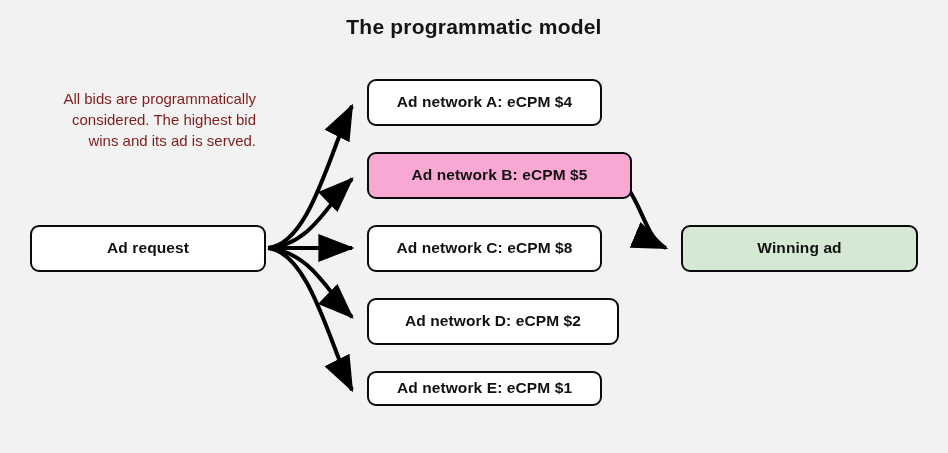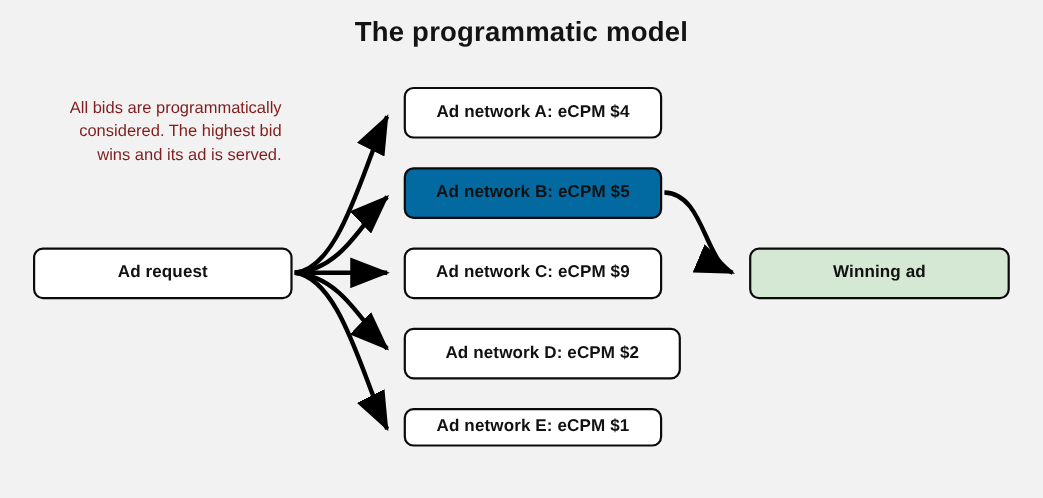--- a/index.html
+++ b/index.html
@@ -45,21 +45,21 @@
   }
   .node-white { background: #ffffff; }
   .node-green { background: #d5e8d4; }
 
   #page-title {
     position: absolute;
     left: 0;
     top: 15px;
     width: 948px;
     text-align: center;
-    font-size: 25px;
+    font-size: 21px;
     font-weight: bold;
     color: #141414;
     letter-spacing: 0.2px;
   }
   #description-text {
     position: absolute;
     left: 8px;
     top: 88px;
     width: 248px;
     text-align: right;
@@ -99,25 +99,25 @@
   </svg>
 
   <div class="node-box node-white" id="node-request" style="left: 30px; top: 225px; width: 236px; height: 47px; background: rgb(255, 255, 255);">
     <span>Ad request</span>
   </div>
 
   <div id="network-nodes-container">
       <div class="node-box node-white" style="background: rgb(255, 255, 255); left: 367px; top: 79px; width: 235px; height: 47px;">
         <span>Ad network A: eCPM $4</span>
       </div>
-      <div class="node-box node-green" style="background: #0369a1; left: 367px; top: 152px; width: 235px; height: 47px;">
+      <div class="node-box node-green" style="background: #f9a8d4; left: 367px; top: 152px; width: 265px; height: 47px;">
         <span>Ad network B: eCPM $5</span>
       </div>
       <div class="node-box node-white" style="background: rgb(255, 255, 255); left: 367px; top: 225px; width: 235px; height: 47px;">
-        <span>Ad network C: eCPM $9</span>
+        <span>Ad network C: eCPM $8</span>
       </div>
       <div class="node-box node-white" style="background: rgb(255, 255, 255); left: 367px; top: 298px; width: 252px; height: 47px;">
         <span>Ad network D: eCPM $2</span>
       </div>
       <div class="node-box node-white" style="background: rgb(255, 255, 255); left: 367px; top: 371px; width: 235px; height: 35px;">
         <span>Ad network E: eCPM $1</span>
       </div>
     </div>
 
   <div class="node-box node-green" id="node-winner" style="left: 681px; top: 225px; width: 237px; height: 47px; background: rgb(213, 232, 212);">

